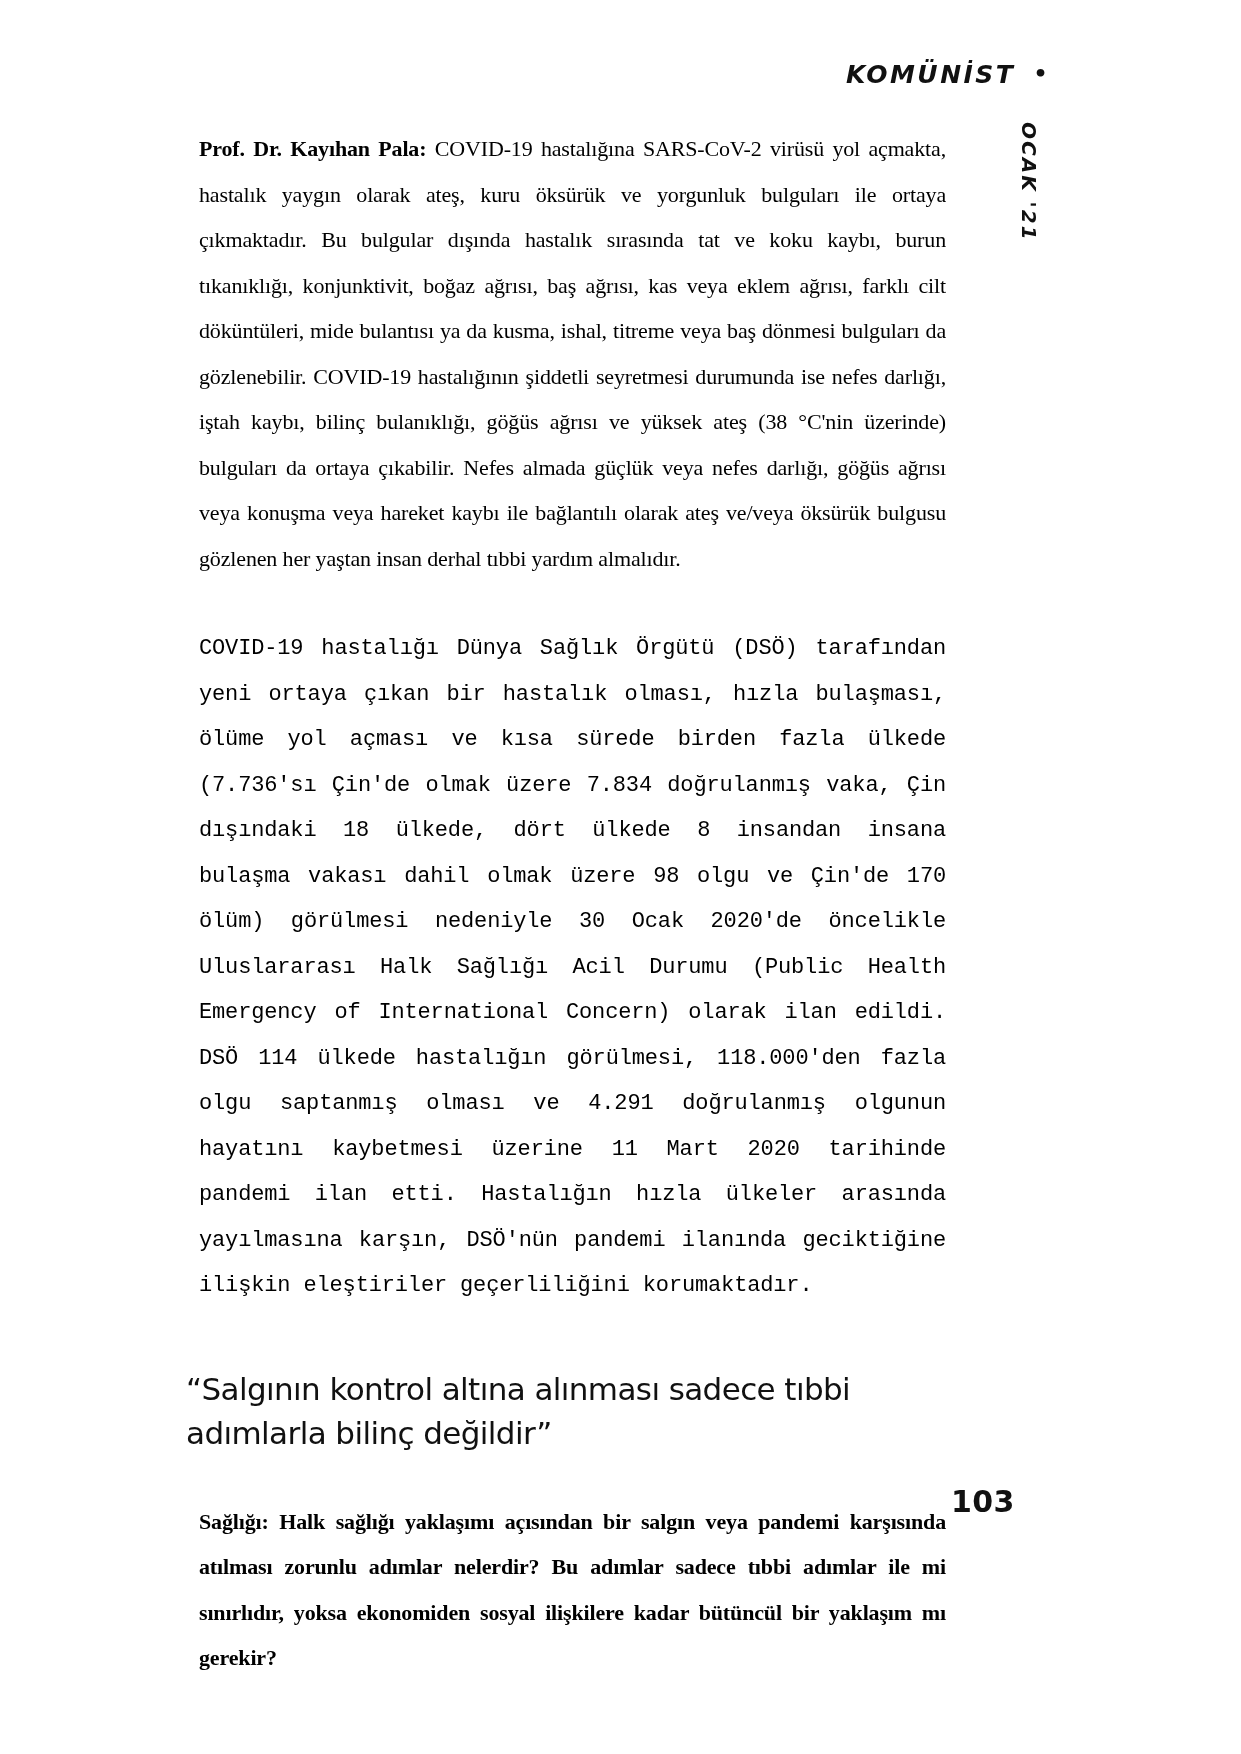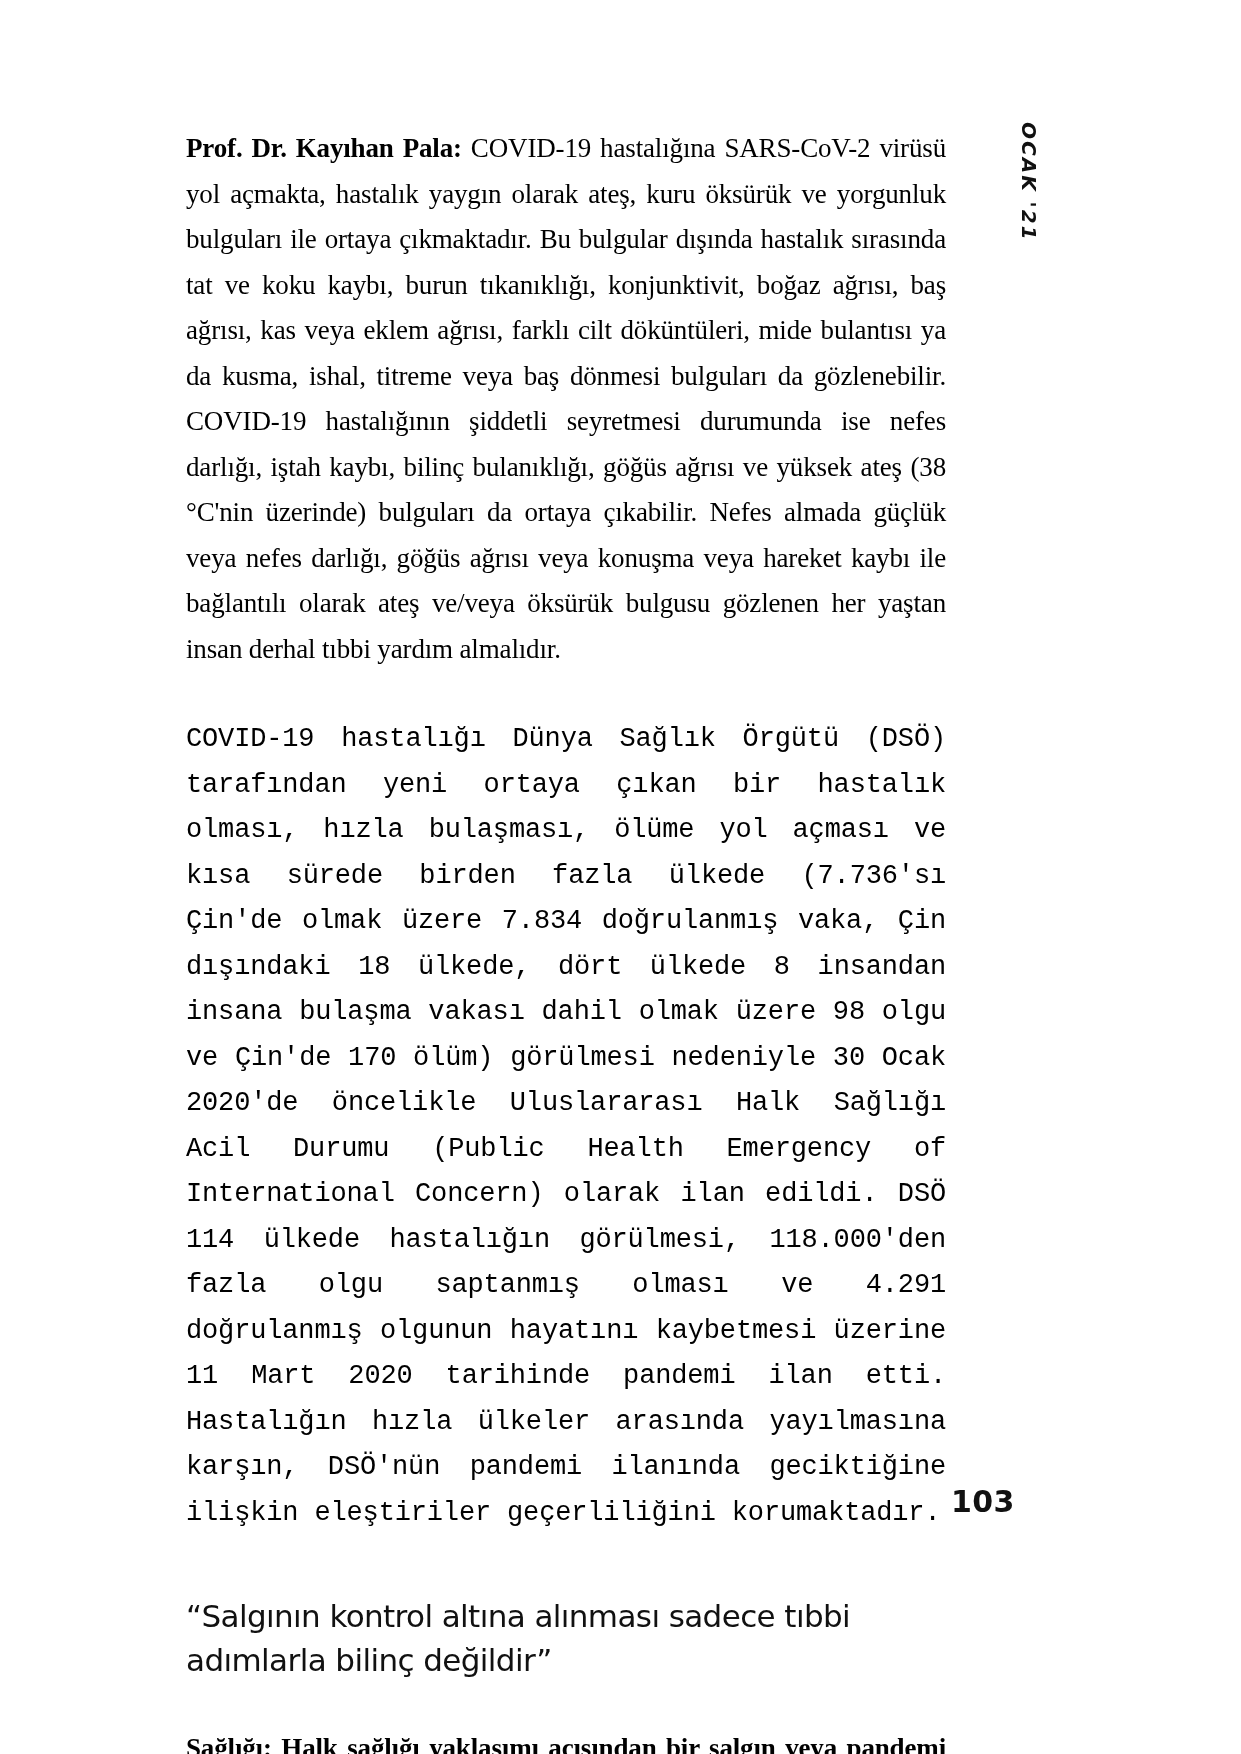--- a/index.html
+++ b/index.html
@@ -58,22 +58,22 @@
 
   
   .col {
     position: absolute;
     left: 186px;
     top: 126px;
     width: 760px;
   }
 
   p.body {
-    margin: 0 0 0 0;
-    font-size: 27px;
+    margin: 0 0 0 13px;
+    font-size: 22px;
     line-height: 45.5px;
     text-align: justify;
     text-justify: inter-word;
     hyphens: manual;
     font-family: "Liberation Serif", serif;
     letter-spacing: -0.15px;
   }
   p.body .lead {
     font-weight: bold;
   }
@@ -111,20 +111,23 @@
     letter-spacing: 0.5px;
     color: #111111;
     text-align: center;
   }
 </style>
 </head>
 <body>
 
 <div class="page">
 
+  <div class="running-head">
+    <span>KOMÜNİST</span><span class="bullet">•</span>
+  </div>
 
   <div class="side-date">OCAK '21</div>
 
   <div class="col">
 
     <p class="body"><span class="lead">Prof. Dr. Kayıhan Pala:</span><span> COVID-19 hastalığına SARS-CoV-2 virüsü yol açmakta, hastalık yaygın olarak ateş, kuru öksürük ve yorgunluk bulguları ile ortaya çıkmaktadır. Bu bulgular dışında hastalık sırasında tat ve koku kaybı, burun tıkanıklığı, konjunktivit, boğaz ağrısı, baş ağrısı, kas veya eklem ağrısı, farklı cilt döküntüleri, mide bulantısı ya da kusma, ishal, titreme veya baş dönmesi bulguları da gözlenebilir. COVID-19 hastalığının şiddetli seyretmesi durumunda ise nefes darlığı, iştah kaybı, bilinç bulanıklığı, göğüs ağrısı ve yüksek ateş (38 °C'nin üzerinde) bulguları da ortaya çıkabilir. Nefes almada güçlük veya nefes darlığı, göğüs ağrısı veya konuşma veya hareket kaybı ile bağlantılı olarak ateş ve/veya öksürük bulgusu gözlenen her yaştan insan derhal tıbbi yardım almalıdır.</span></p>
 
     <p class="body gap-before"><span>COVID-19 hastalığı Dünya Sağlık Örgütü (DSÖ) tarafından yeni ortaya çıkan bir hastalık olması, hızla bulaşması, ölüme yol açması ve kısa sürede birden fazla ülkede (7.736'sı Çin'de olmak üzere 7.834 doğrulanmış vaka, Çin dışındaki 18 ülkede, dört ülkede 8 insandan insana bulaşma vakası dahil olmak üzere 98 olgu ve Çin'de 170 ölüm) görülmesi nedeniyle 30 Ocak 2020'de öncelikle Uluslararası Halk Sağlığı Acil Durumu (Public Health Emergency of International Concern) olarak ilan edildi. DSÖ 114 ülkede hastalığın görülmesi, 118.000'den fazla olgu saptanmış olması ve 4.291 doğrulanmış olgunun hayatını kaybetmesi üzerine 11 Mart 2020 tarihinde pandemi ilan etti. Hastalığın hızla ülkeler arasında yayılmasına karşın, DSÖ'nün pandemi ilanında geciktiğine ilişkin eleştiriler geçerliliğini korumaktadır.</span></p>
 
     <div class="subhead-wrap">

